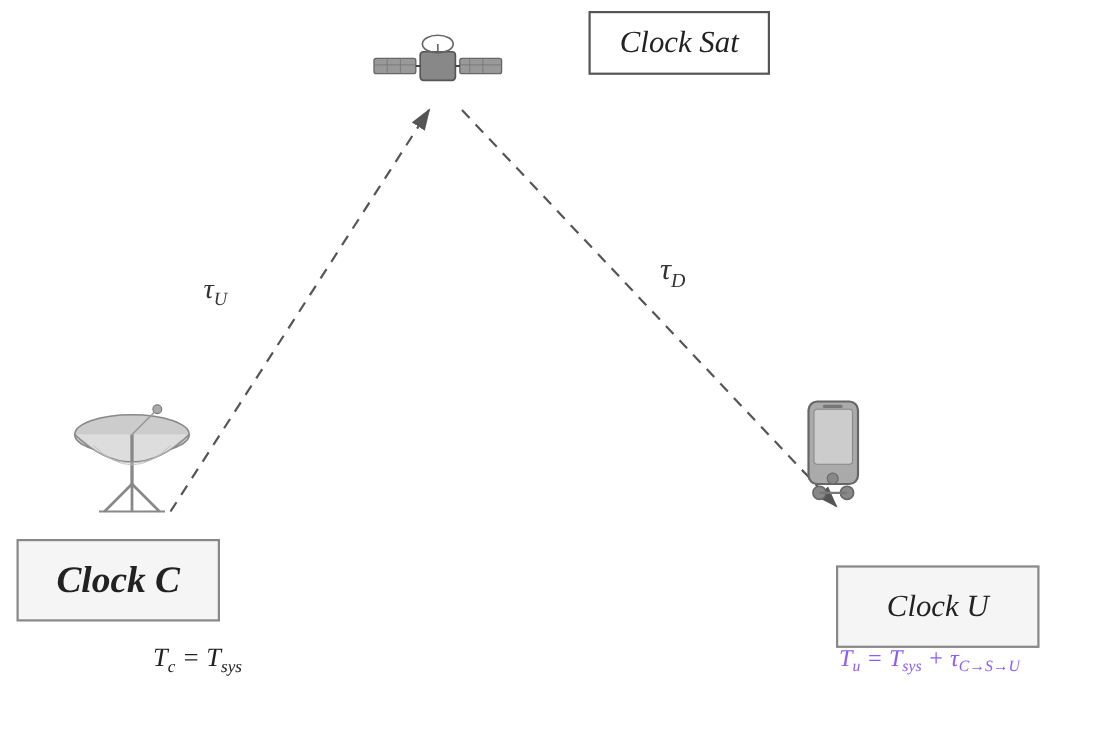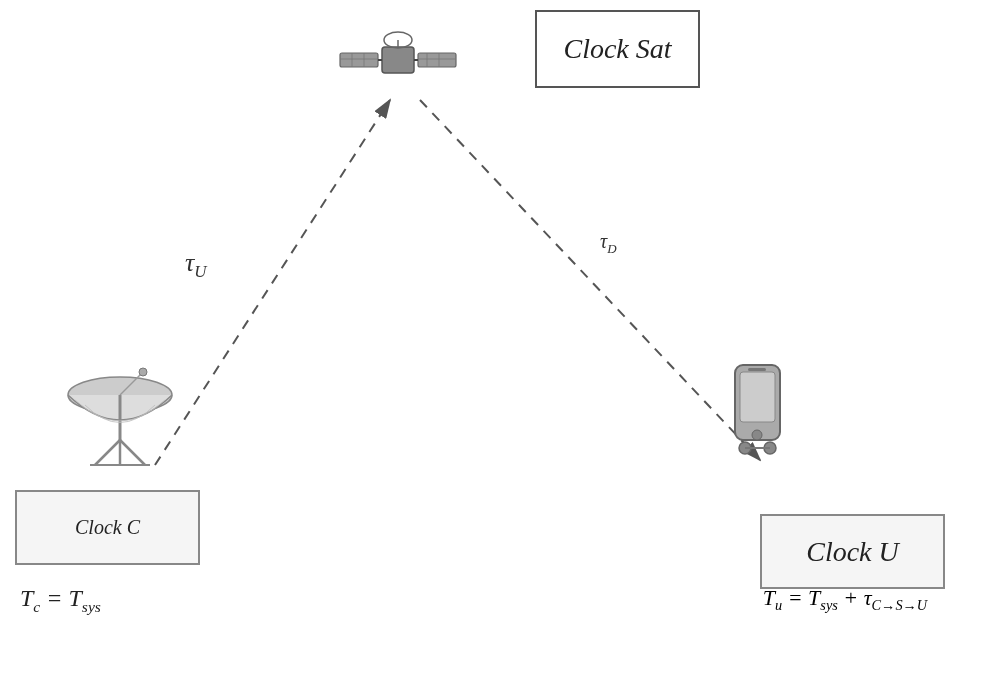--- a/index.html
+++ b/index.html
@@ -23,21 +23,21 @@
       width: 1000px;
       height: 679px;
       pointer-events: none;
     }
     
     .clock-sat-box {
       position: absolute;
       top: 10px;
       left: 535px;
       width: 165px;
-      height: 78px;
+      height: 58px;
       border: 2px solid #555;
       display: flex;
       align-items: center;
       justify-content: center;
       background: #fff;
     }
     .clock-sat-label {
       font-size: 28px;
       font-weight: normal;
       color: #222;
@@ -73,22 +73,23 @@
       left: 15px;
       width: 185px;
       height: 75px;
       border: 2px solid #888;
       display: flex;
       align-items: center;
       justify-content: center;
       background: #f5f5f5;
     }
     .clock-c-label {
-      font-size: 20px;
-      color: #222;
+      font-size: 34px;
+      color: #222;
+      font-weight: bold;
     }
     
     .clock-u-box {
       position: absolute;
       top: 490px;
       left: 760px;
       width: 185px;
       height: 75px;
       border: 2px solid #888;
       display: flex;
@@ -102,46 +103,46 @@
       color: #222;
     }
     
     .formula-c {
       position: absolute;
       top: 585px;
       left: 20px;
       width: 200px;
       font-size: 24px;
       color: #222;
-      text-align: left;
+      text-align: right;
     }
     
     .formula-u {
       position: absolute;
       top: 585px;
       left: 700px;
       width: 290px;
       font-size: 22px;
-      color: #000000;
+      color: #8b5cf6;
       text-align: center;
     }
     
     .tau-u-label {
       position: absolute;
       top: 248px;
       left: 185px;
       font-size: 26px;
       font-style: italic;
       color: #333;
     }
     .tau-d-label {
       position: absolute;
       top: 230px;
       left: 600px;
-      font-size: 20px;
+      font-size: 28px;
       font-style: italic;
       color: #333;
     }
     
     sub {
       font-size: 0.65em;
       vertical-align: sub;
     }
     .math {
       font-style: italic;

